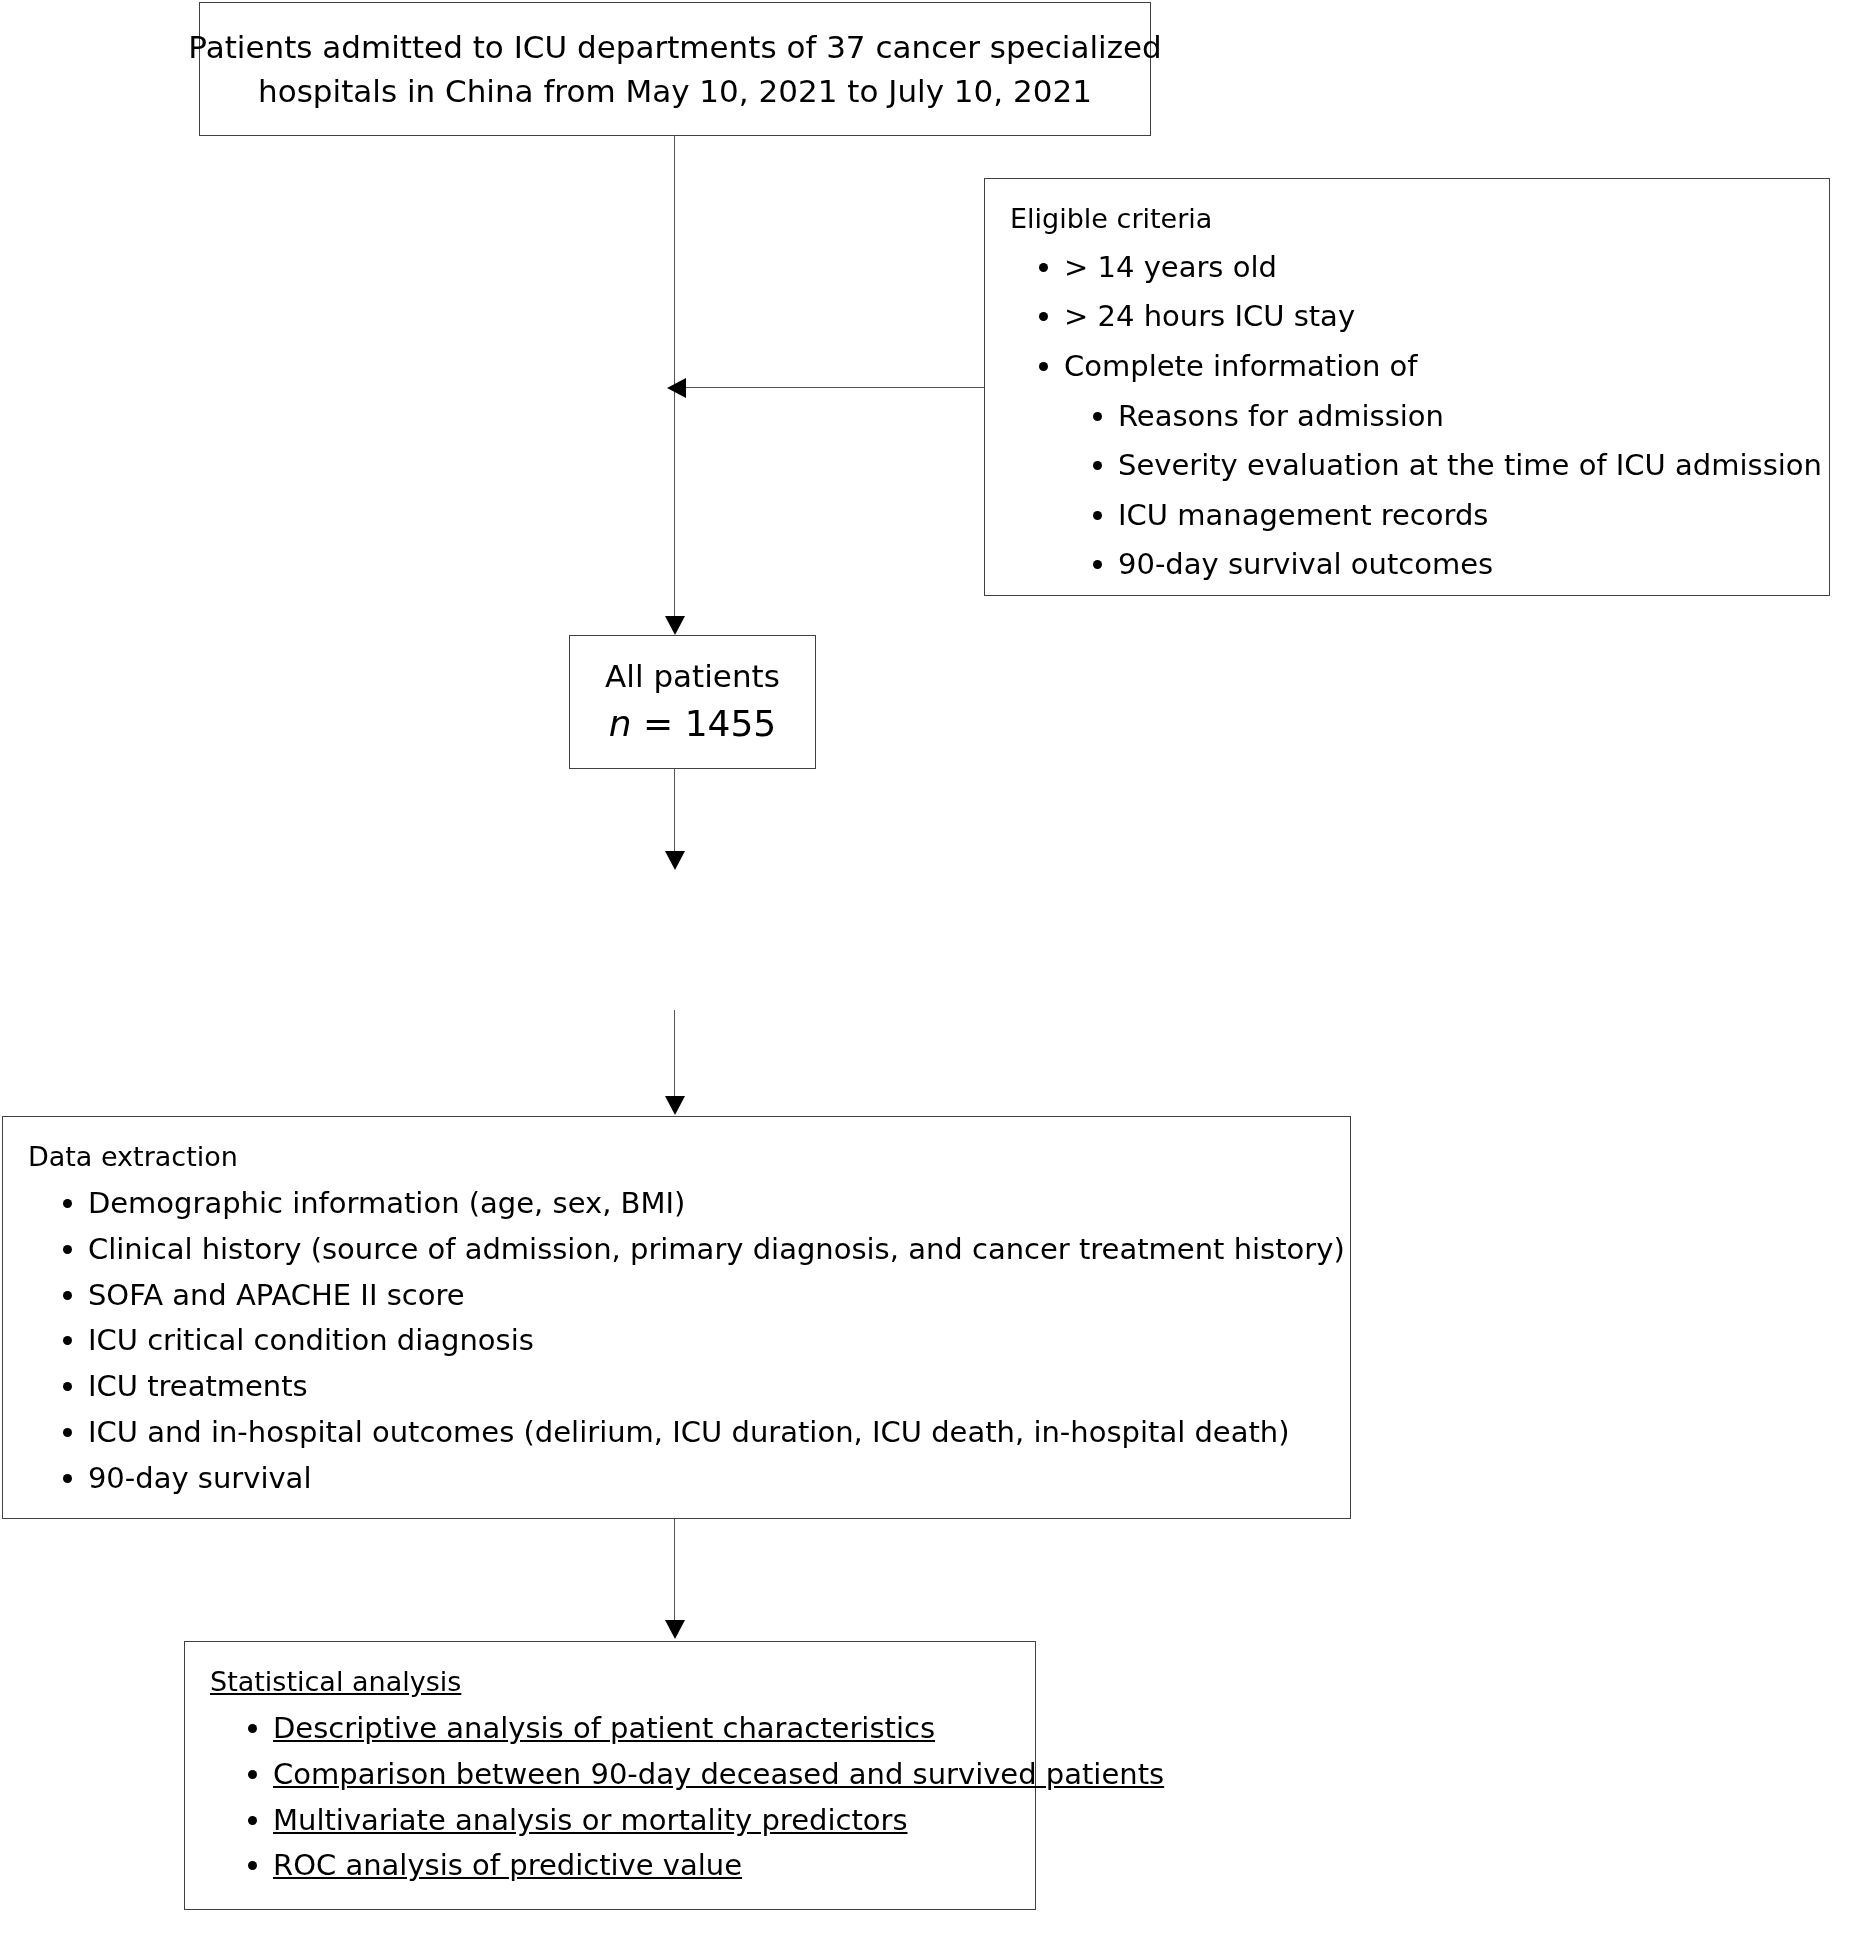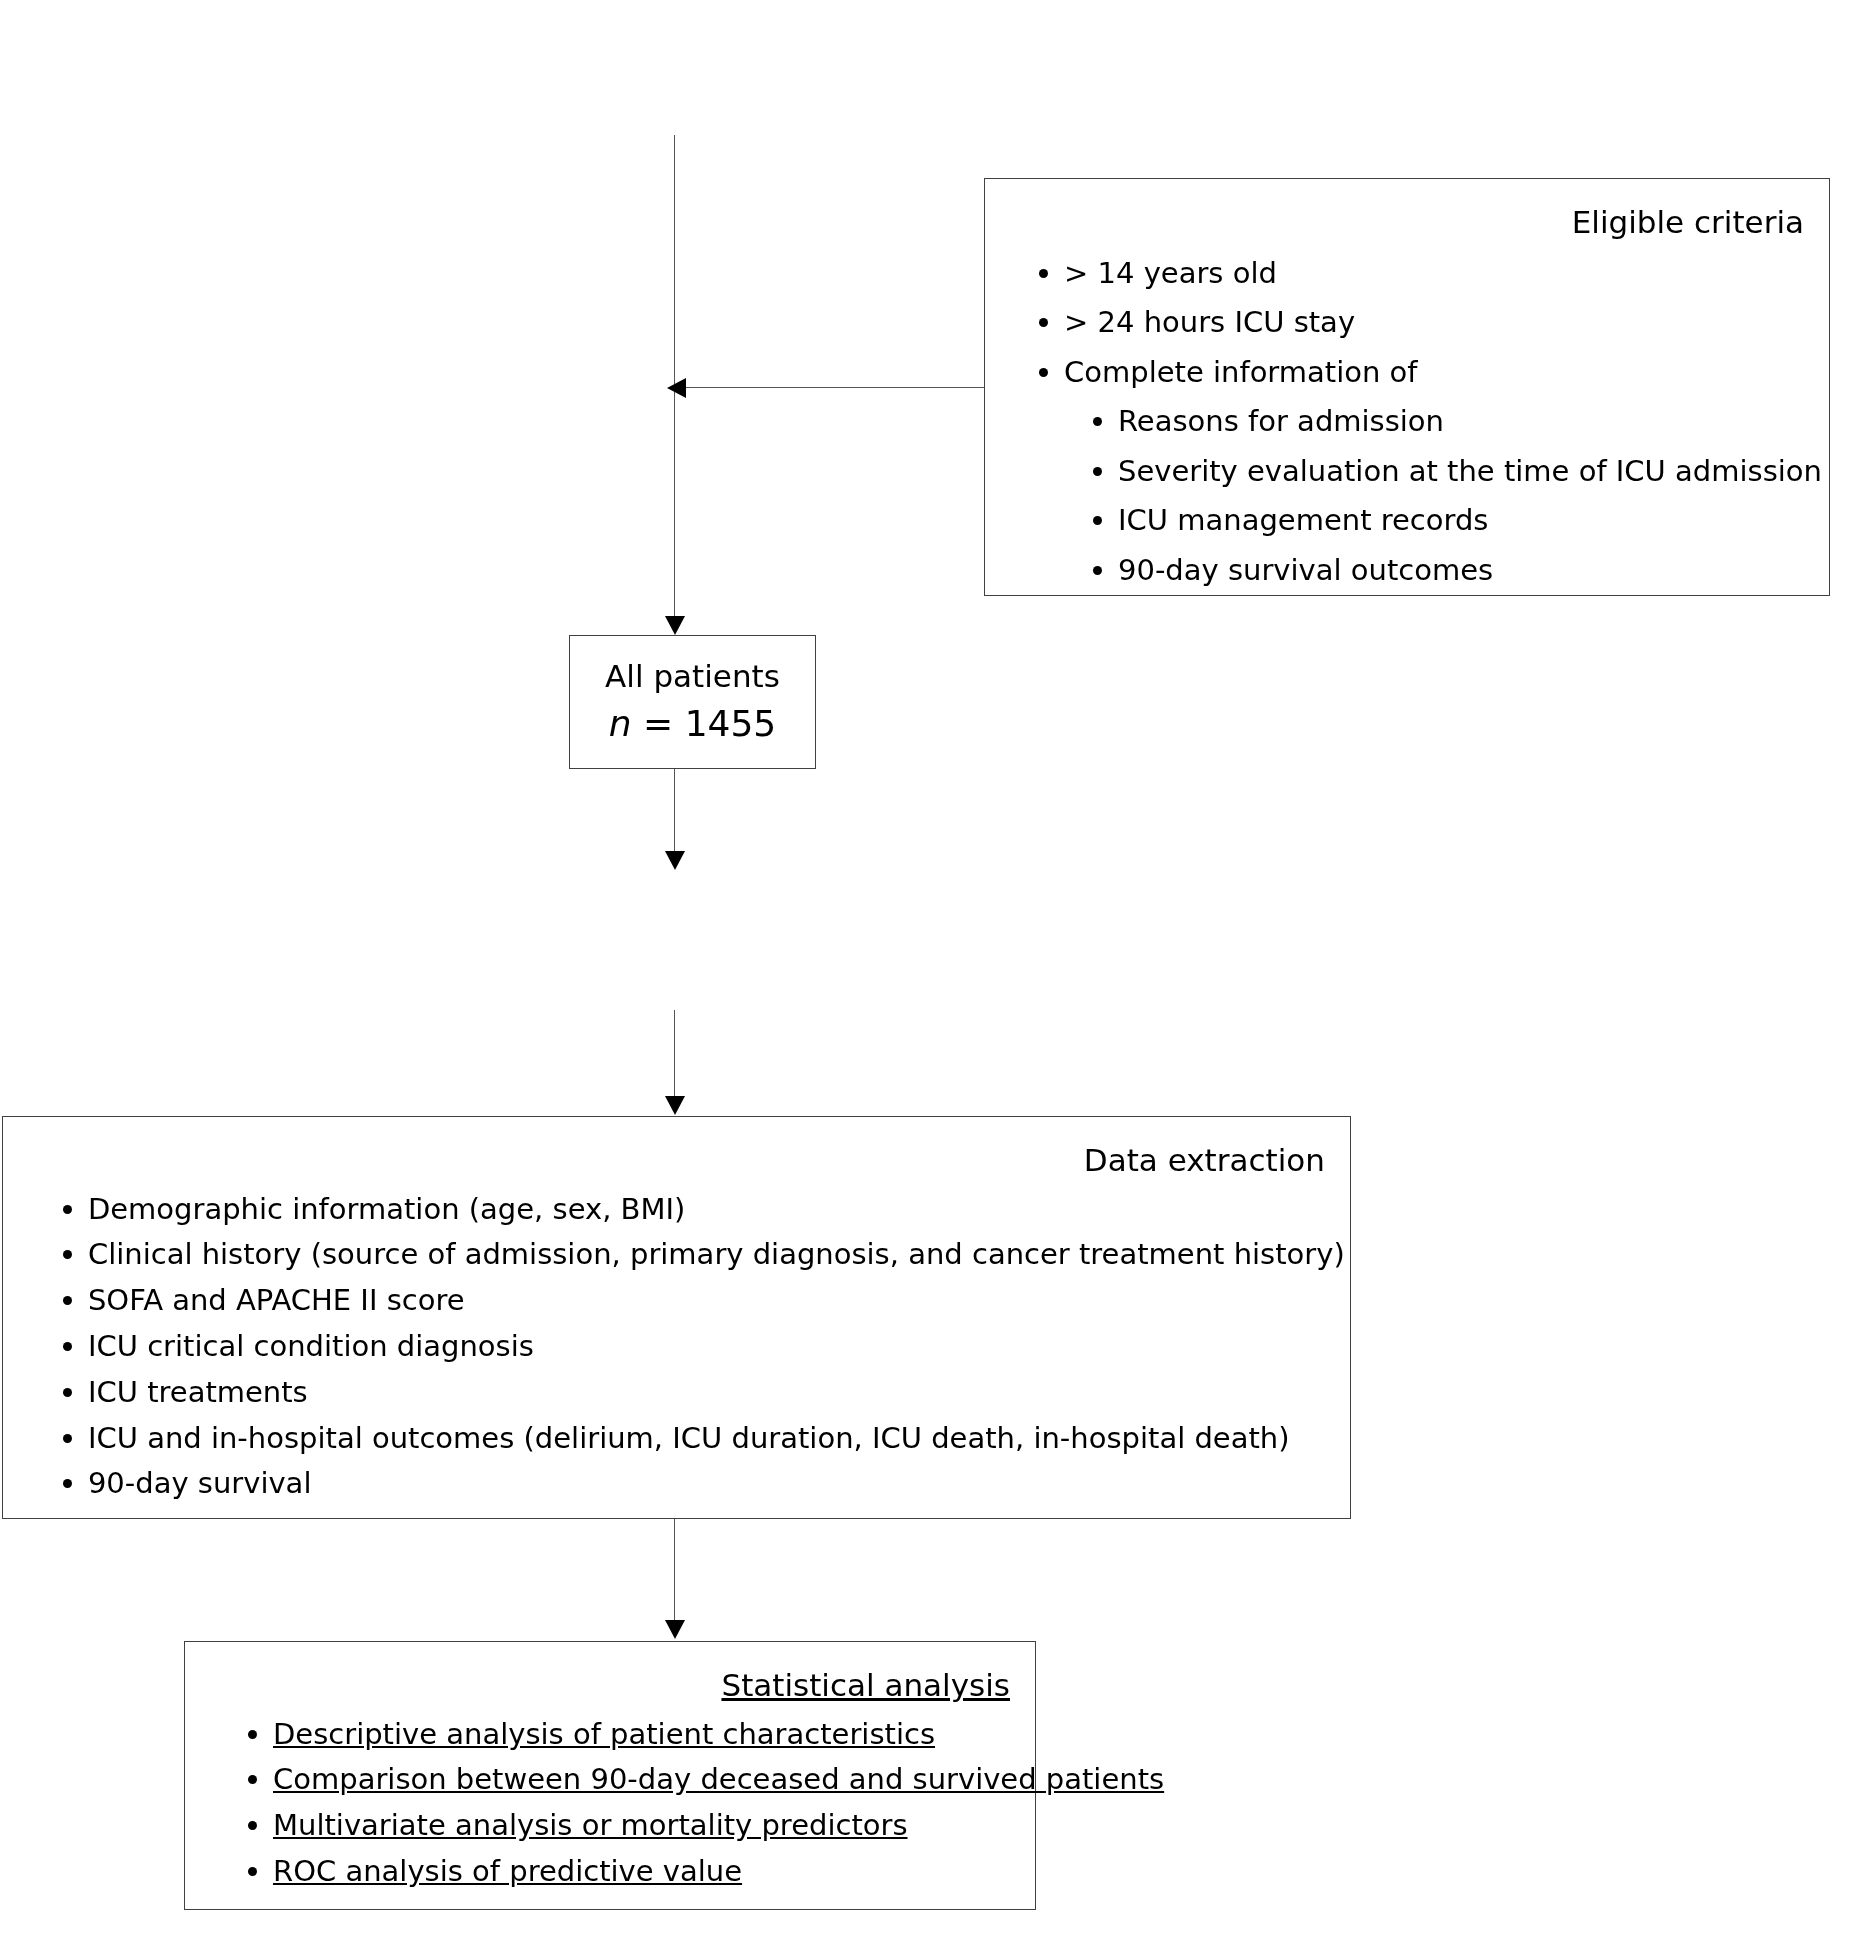--- a/index.html
+++ b/index.html
@@ -33,23 +33,22 @@
   }
   .box-left {
     display: block;
   }
   .line-text {
     font-size: 31px;
     line-height: 1.42;
     white-space: nowrap;
   }
   .title-text {
-    font-size: 31px;
+    font-size: 27px;
     line-height: 1.42;
-    text-align: right;
   }
   .n-line {
     font-size: 36px;
     line-height: 1.42;
     white-space: nowrap;
   }
   .n-line i {
     font-style: italic;
   }
   ul.lvl1 {
@@ -100,20 +99,24 @@
     border-top: 10.6px solid transparent;
     border-bottom: 10.6px solid transparent;
     border-right: 19px solid #000000;
   }
 </style>
 </head>
 <body>
 
 <div id="canvas">
 
+  <div class="fc-box box-center" style="left:199px; top:1.9px; width:952px; height:134px;">
+    <div class="line-text">Patients admitted to ICU departments of 37 cancer specialized</div>
+    <div class="line-text">hospitals in China from May 10, 2021 to July 10, 2021</div>
+  </div>
 
   <div class="vline" style="left:674px; top:135px; height:492px;"></div>
   <div class="arrow-down" style="left:665px; top:616px;"></div>
 
   <div class="fc-box box-left pad-box" style="left:984px; top:178px; width:846px; height:418px;">
     <div class="title-text">Eligible criteria</div>
     <ul class="lvl1">
       <li>&gt; 14 years old</li>
       <li>&gt; 24 hours ICU stay</li>
       <li>Complete information of</li>

